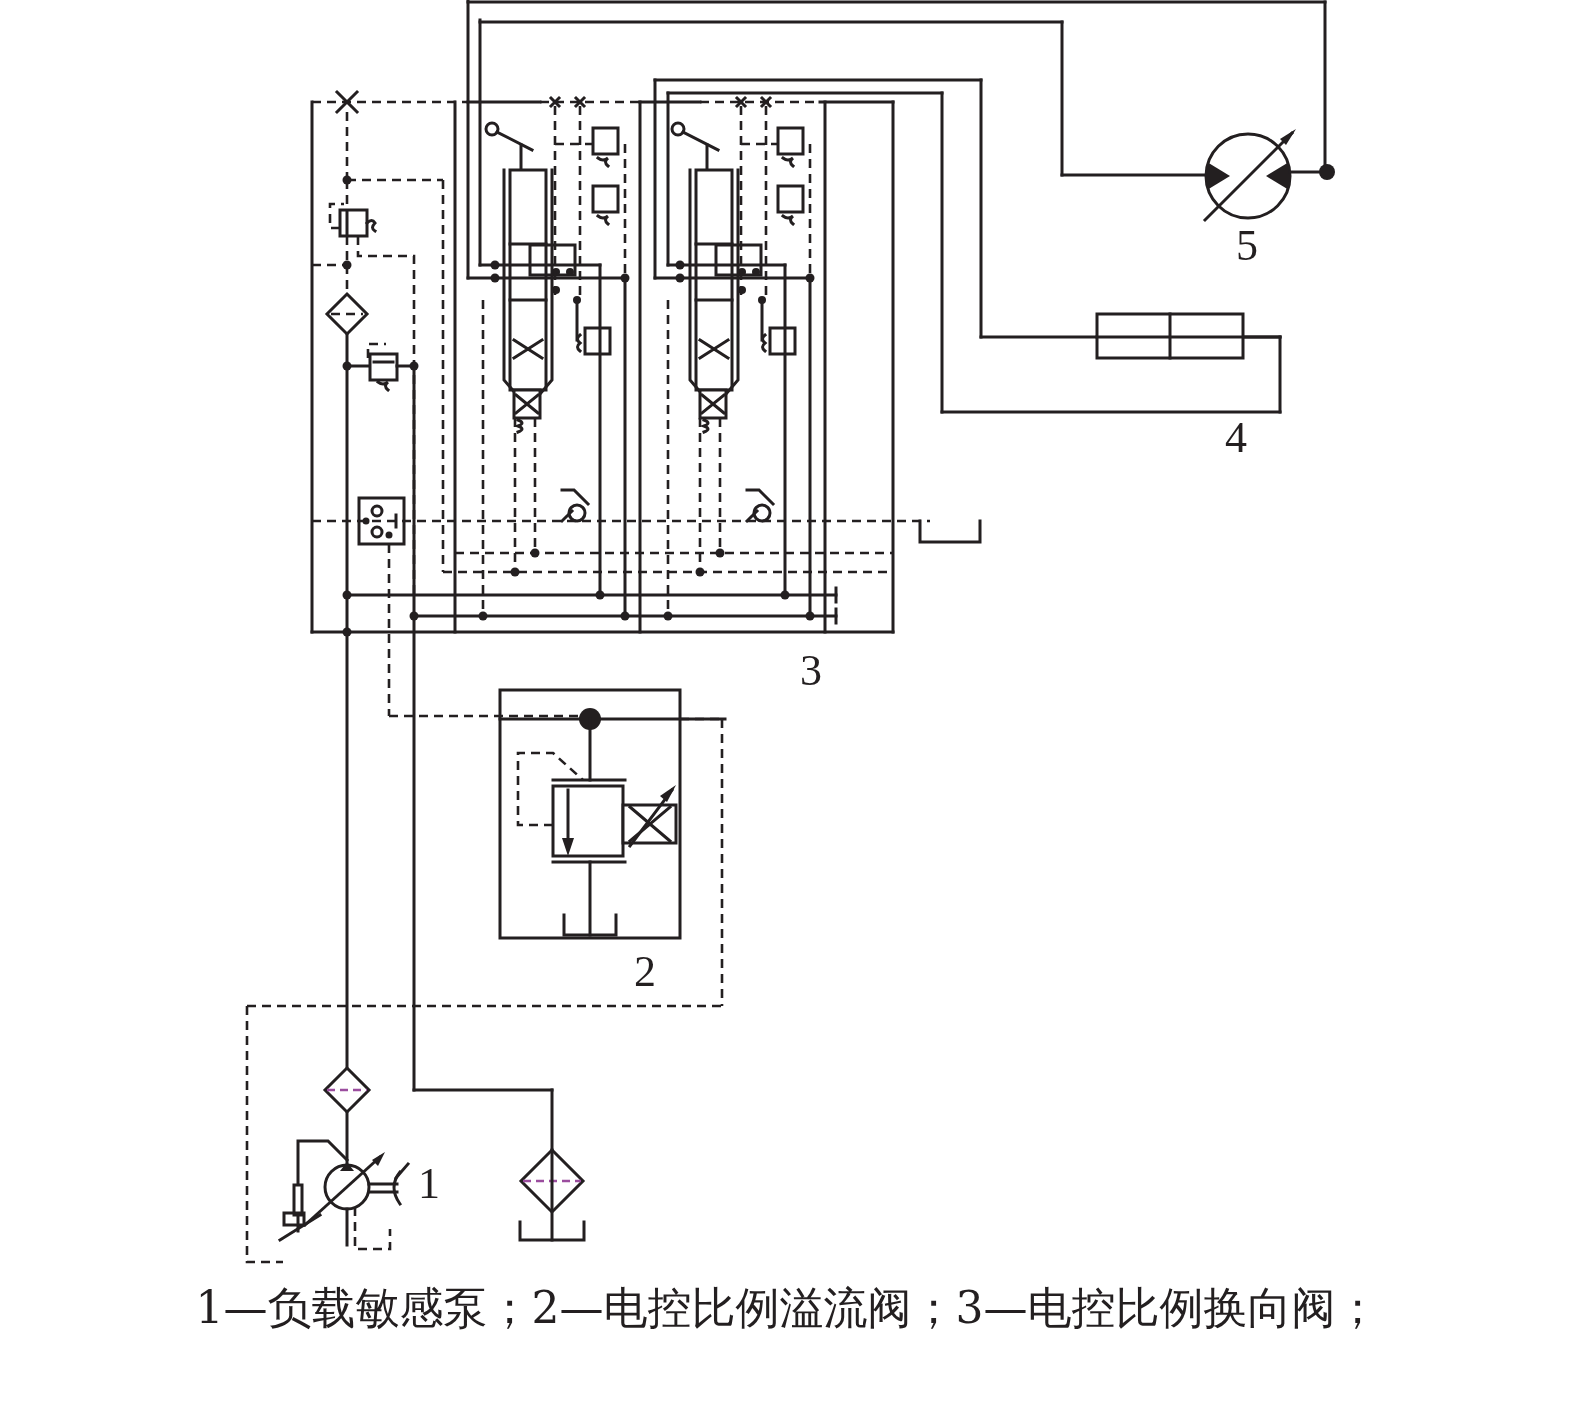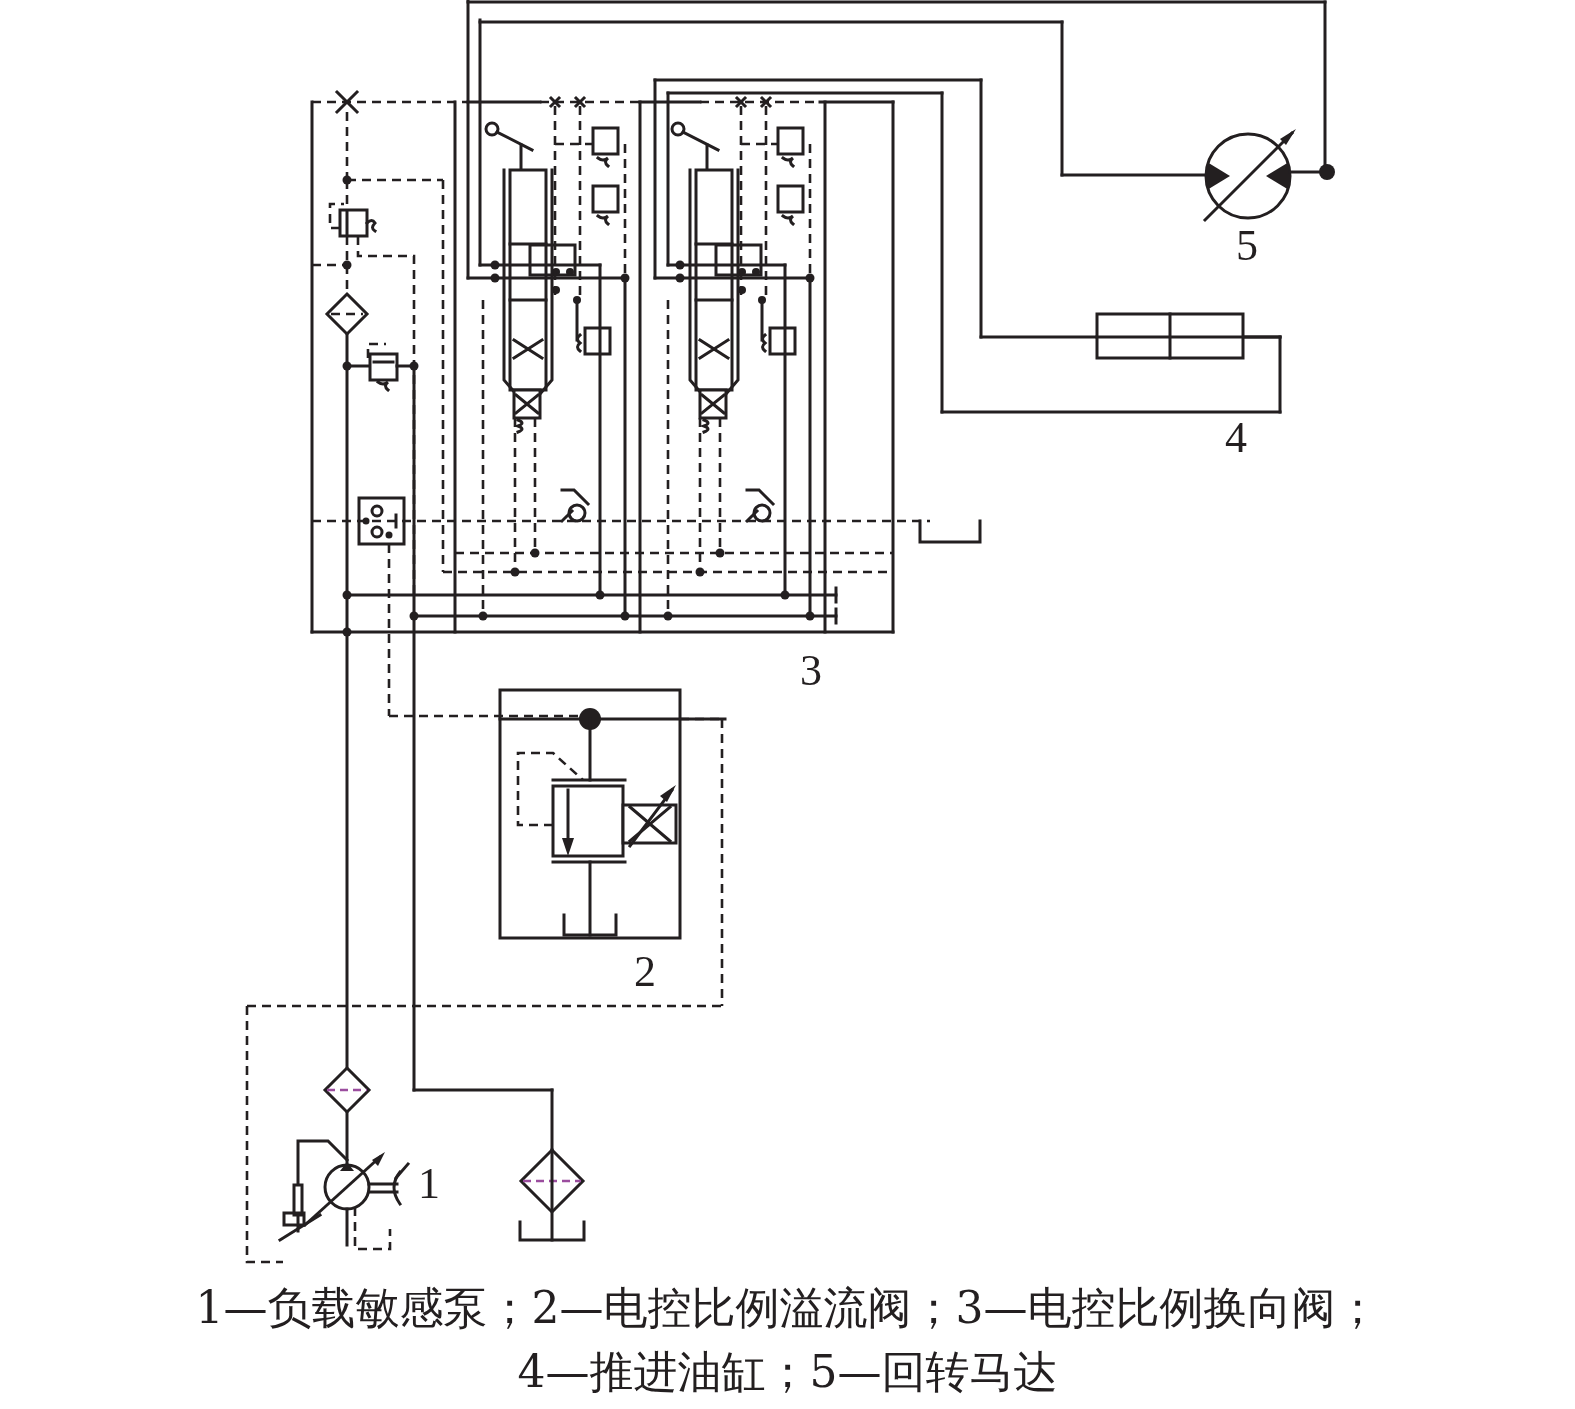--- a/index.html
+++ b/index.html
@@ -298,14 +298,13 @@
     <line class="ln" x1="552" y1="1090" x2="552" y2="1150"></line>
     <polygon class="bx" points="552,1150 583,1181 552,1212 521,1181"></polygon>
     <line class="pur" x1="523" y1="1181" x2="581" y2="1181"></line>
     <line class="ln" x1="552" y1="1150" x2="552" y2="1240"></line>
     <path class="ln" d="M520 1222 v18 h64 v-18"></path>
   </g>
 </svg>
 
 <div id="caption">
   <div>1—负载敏感泵；2—电控比例溢流阀；3—电控比例换向阀；</div>
-  <div>4—推进油缸；5—回转马达</div>
 </div>
 
 </body></html>

